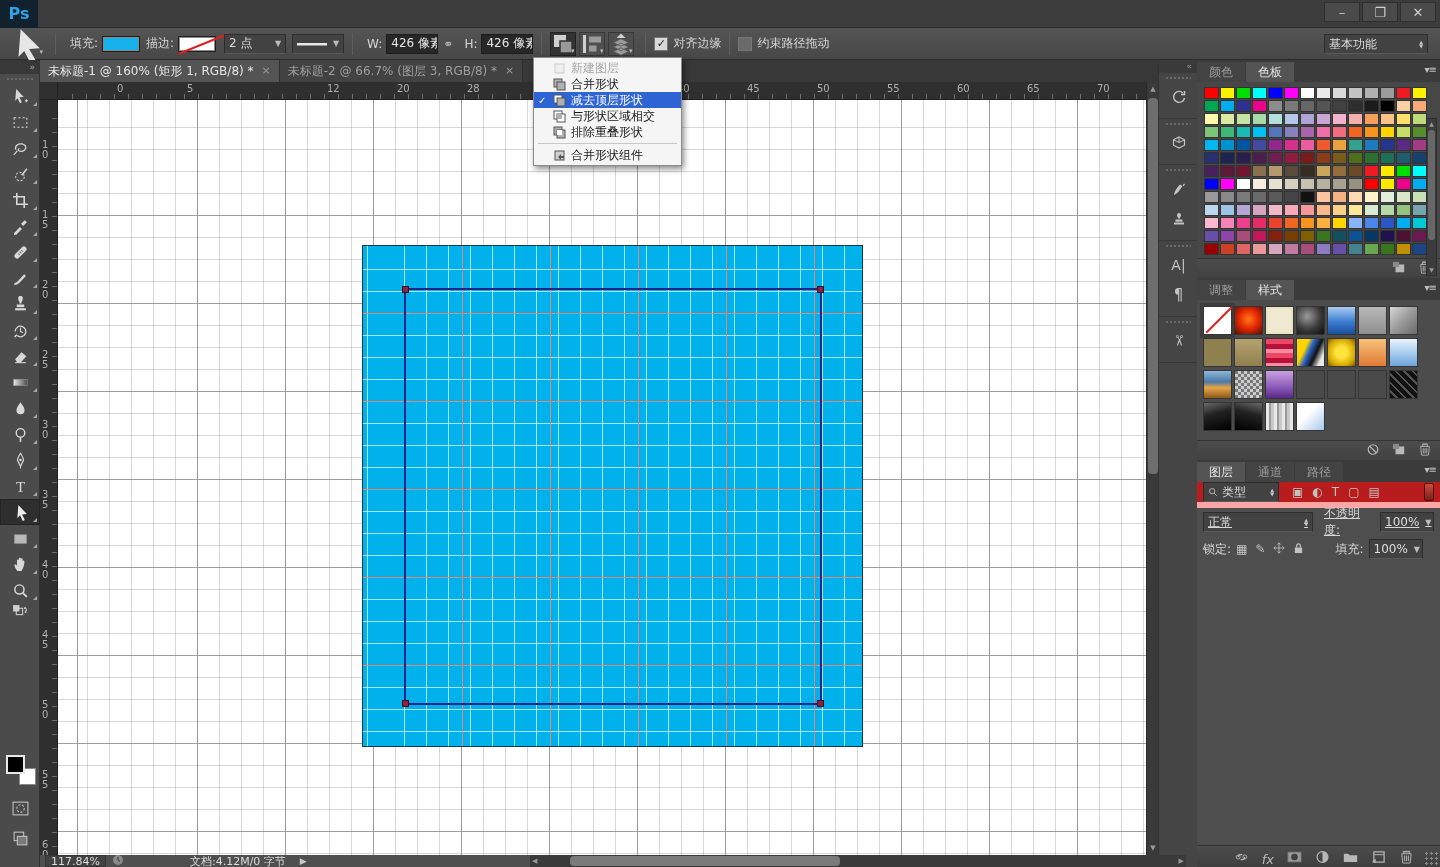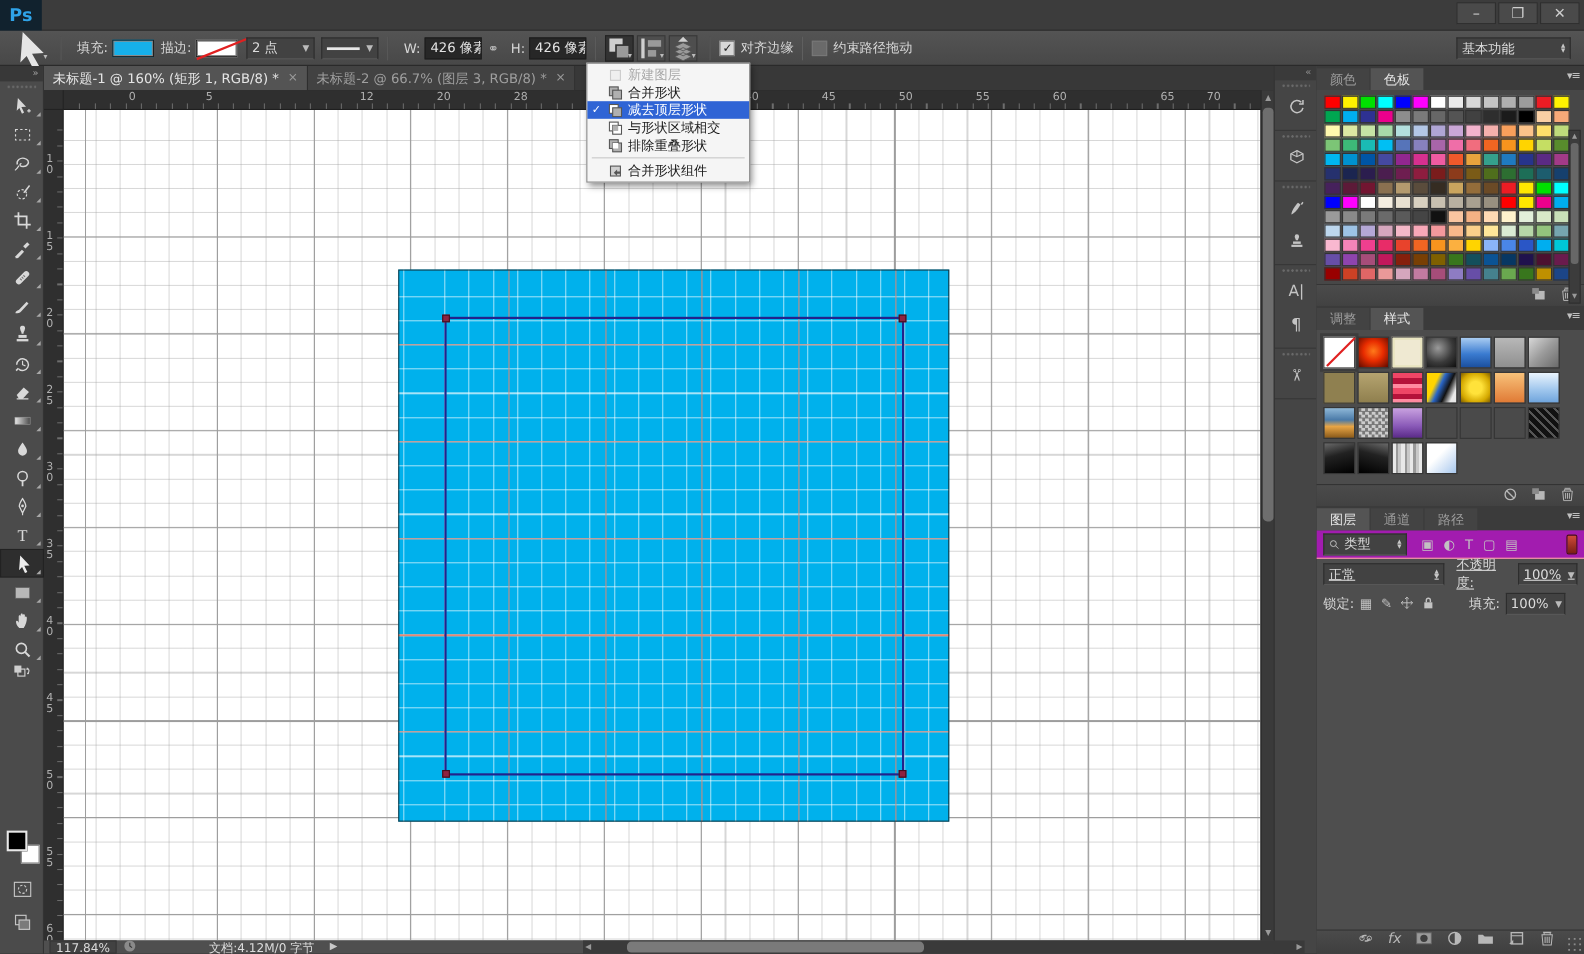--- a/index.html
+++ b/index.html
@@ -102,36 +102,36 @@
   #swatch-thumb { position:absolute; top:11px; left:1px; width:7px; height:110px; background:#676767; border-radius:3px; }
   
   #style-grid { padding:6px; background:#4c4c4c; display:grid; grid-template-columns:repeat(7,31px); grid-auto-rows:32px; }
   .style-cell { width:29px; height:29px; border:1px solid #353535; background:#5a5a5a; position:relative; }
   .style-cell.none { background:#fff; }
   .style-cell.none::after { content:""; position:absolute; left:-3px; top:12px; width:36px; height:2px; background:#e02020; transform:rotate(-45deg); }
   .style-cell.selected { outline:2px solid #e8e4c0; outline-offset:-3px; }
   .style-cell.first { box-shadow:0 0 0 3px #3d3d3d; }
   
   .lp-row { display:flex; align-items:center; padding:0 6px; color:#d8d8d8; font-size:12px; gap:5px; }
-  #layer-filter-row { height:26px; background:#a21caf; border-bottom:1px solid #fca5a5; }
+  #layer-filter-row { height:26px; background:#b91c1c; border-bottom:6px solid #fca5a5; }
   .filter-icons { display:flex; gap:9px; margin-left:8px; color:#c2c2c2; font-size:12px; }
   #filter-toggle { margin-left:auto; width:10px; height:18px; background:linear-gradient(#d04a3a,#7a1f15); border:1px solid #4a120c; border-radius:2px; }
   #blend-row { height:28px;text-decoration:underline; }
   #lock-row { height:26px; }
   .lock-icons { display:flex; gap:8px; color:#c2c2c2; font-size:12px; align-items:center; }
   .layer-item { height:38px; display:flex; align-items:center; background:#4e4e4e; border-bottom:1px solid #424242; color:#e0e0e0; font-size:12px; }
   .layer-item.selected { background:#57616b; }
   .eye-cell { width:34px; height:38px; border-right:1px solid #404040; display:flex; align-items:center; justify-content:center; }
   .eye { width:15px; height:9px; border:1px solid #cfcfcf; border-radius:50%; position:relative; }
   .eye::after { content:""; position:absolute; left:4px; top:1.5px; width:5px; height:5px; border-radius:50%; background:#cfcfcf; }
   .layer-thumb { width:36px; height:32px; border:1px solid #e8e8e8; margin:0 10px 0 8px; position:relative; background:#fff; }
   .vector-badge { position:absolute; right:-5px; bottom:-5px; width:14px; height:14px; background:#565656; border:1px solid #ddd; box-shadow:0 0 0 1px #333; }
   .layer-name { flex:1; }
   .layer-lock { margin-right:10px; }
-  #layers-bottom { position:absolute; left:0; bottom:0; width:243px; height:22px; background:linear-gradient(#4b4b4b,#3f3f3f); border-top:1px solid #333; display:flex; align-items:flex-start; justify-content:flex-end; gap:13px; padding-right:26px;margin-top:24px; }
+  #layers-bottom { position:absolute; left:0; bottom:0; width:243px; height:22px; background:linear-gradient(#4b4b4b,#3f3f3f); border-top:1px solid #333; display:flex; align-items:flex-end; justify-content:flex-end; gap:13px; padding-right:26px;margin-top:24px; }
   #layers-bottom .pb-icon svg { width:15px; height:14px; }
   #corner-grip { position:absolute; right:2px; bottom:2px; width:14px; height:14px;
      background:radial-gradient(circle,#8a8a8a 1px,transparent 1.2px) 0 0/5px 5px; }
   
   #statusbar { position:absolute; left:40px; top:855px; width:1118px; height:12px; background:#4f4f4f; color:#dcdcdc; font-size:11px; display:flex; align-items:center; }
   #status-zoom { background:#424242; border:1px solid #363636; height:12px; line-height:12px; padding:0 5px; }
   #hscroll-track { position:absolute; left:490px; top:0; width:656px; height:12px; background:#3a3a3a; }
   #hthumb { position:absolute; left:40px; top:1px; width:270px; height:10px; background:#7a7a7a; border-radius:4px; }
   .small-icon svg { width:12px; height:12px; }
   .combo .ud { margin-left:auto; display:flex; flex-direction:column; font-size:5px; line-height:4px; color:#c8c8c8; padding-left:5px; }
@@ -406,21 +406,21 @@
     <div class="hnum" style="left: 269px;">12</div>
     <div class="hnum" style="left: 339px;">20</div>
     <div class="hnum" style="left: 409px;">28</div>
     <div class="hnum" style="left: 479px;">30</div>
     <div class="hnum" style="left: 549px;">35</div>
     <div class="hnum" style="left: 619px;">40</div>
     <div class="hnum" style="left: 689px;">45</div>
     <div class="hnum" style="left: 759px;">50</div>
     <div class="hnum" style="left: 829px;">55</div>
     <div class="hnum" style="left: 899px;">60</div>
-    <div class="hnum" style="left: 969px; margin-left: 28px;">65</div>
+    <div class="hnum" style="left: 969px;">65</div>
     <div class="hnum" style="left: 1039px;">70</div>
   </div>
 <div id="ruler-v">
     <div class="ticks"></div>
     <div class="vnum" style="top: 40px;">1<br>0</div>
     <div class="vnum" style="top: 110px;">1<br>5</div>
     <div class="vnum" style="top: 180px;">2<br>0</div>
     <div class="vnum" style="top: 250px;">2<br>5</div>
     <div class="vnum" style="top: 320px;">3<br>0</div>
     <div class="vnum" style="top: 390px;">3<br>5</div>

